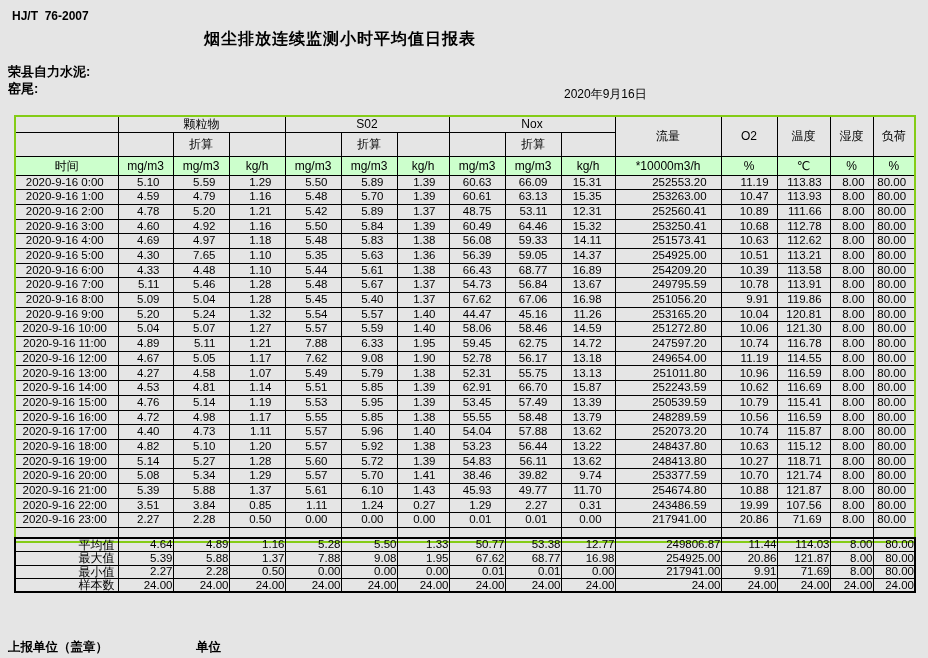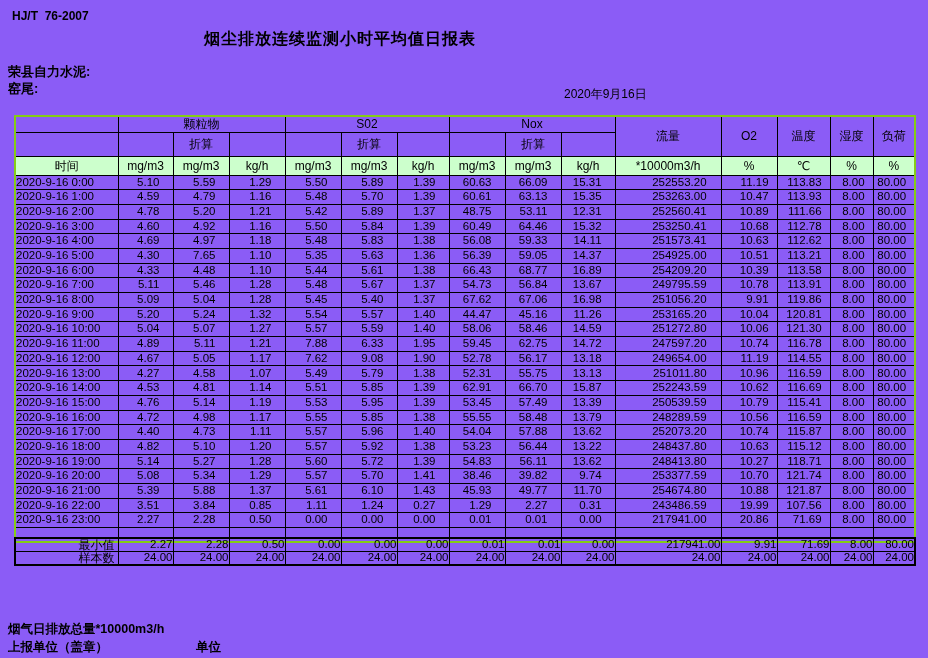--- a/index.html
+++ b/index.html
@@ -1,36 +1,36 @@
 <!DOCTYPE html>
 <html><head>
 <meta charset="utf-8">
 <style>
   html,body{margin:0;padding:0;background:#ffffff;}
   body{width:928px;height:658px;font-family:"Liberation Sans","DejaVu Sans",sans-serif;color:#000;}
-  .page{position:relative;width:928px;height:658px;overflow:hidden;background:#8b5cf6;}
+  .page{position:relative;width:928px;height:658px;overflow:hidden;background:#e5e5e5;}
 
   .hdr-standard{position:absolute;left:12px;top:9px;font-size:12px;font-weight:bold;white-space:pre;}
   .hdr-title{position:absolute;left:204px;top:29px;font-size:16px;font-weight:bold;letter-spacing:1px;}
   .hdr-company{position:absolute;left:8px;top:63px;font-size:13px;font-weight:bold;}
   .hdr-kiln{position:absolute;left:8px;top:80px;font-size:13px;font-weight:bold;}
   .hdr-date{position:absolute;left:564px;top:86px;font-size:12px;}
 
   table{border-collapse:collapse;table-layout:fixed;}
   .main{position:absolute;left:14px;top:115px;width:900px;border:2px solid #84cc16;}
   .main td{border:1px solid #000;padding:0;font-size:11.5px;line-height:1;vertical-align:middle;overflow:hidden;white-space:nowrap;}
   .main thead td{text-align:center;font-size:12px;}
   tr.h1{height:16px;}
   tr.h2{height:24px;}
   tr.h3{height:19px;}
   .g{background:#ccffcc;}
   td.time-h{font-size:13px;text-align:center;}
   td.unit{font-size:10.5px;}
   .main tbody tr{height:14.7px;}
-  td.time{text-align:left;padding-right:4px;}
+  td.time{text-align:center;padding-right:4px;}
   td.n{text-align:right;padding-right:13px;}
   td.nf{padding-right:14px;}
   td.n2{padding-right:8px;}
 
   .summary{position:absolute;left:14px;top:537px;width:900px;border:2px solid #000;}
   .summary td{border:1px solid #000;padding:0;font-size:11.5px;line-height:1;vertical-align:middle;white-space:nowrap;}
   .summary tr{height:13.6px;}
   td.slabel{text-align:right;padding-right:3px;font-size:12px;}
   td.slabel.total{text-align:left;overflow:visible;}
   td.slabel.total span{display:inline-block;margin-left:-11px;white-space:nowrap;}
@@ -551,20 +551,54 @@
         <col style="width:56px">
         <col style="width:54px">
       <col style="width:106px">
         <col style="width:56px">
         <col style="width:53px">
         <col style="width:43px">
         <col style="width:42px">
     </colgroup>
     <tbody id="summary-body">
         <tr>
+          <td class="slabel">平均值</td>
+          <td class="n">4.64</td>
+          <td class="n">4.89</td>
+          <td class="n">1.16</td>
+          <td class="n">5.28</td>
+          <td class="n">5.50</td>
+          <td class="n">1.33</td>
+          <td class="n">50.77</td>
+          <td class="n">53.38</td>
+          <td class="n">12.77</td>
+          <td class="n nf">249806.87</td>
+          <td class="n n2">11.44</td>
+          <td class="n n2">114.03</td>
+          <td class="n n2">8.00</td>
+          <td class="n n2">80.00</td>
+        </tr>
+        <tr>
+          <td class="slabel">最大值</td>
+          <td class="n">5.39</td>
+          <td class="n">5.88</td>
+          <td class="n">1.37</td>
+          <td class="n">7.88</td>
+          <td class="n">9.08</td>
+          <td class="n">1.95</td>
+          <td class="n">67.62</td>
+          <td class="n">68.77</td>
+          <td class="n">16.98</td>
+          <td class="n nf">254925.00</td>
+          <td class="n n2">20.86</td>
+          <td class="n n2">121.87</td>
+          <td class="n n2">8.00</td>
+          <td class="n n2">80.00</td>
+        </tr>
+        <tr>
           <td class="slabel">最小值</td>
           <td class="n">2.27</td>
           <td class="n">2.28</td>
           <td class="n">0.50</td>
           <td class="n">0.00</td>
           <td class="n">0.00</td>
           <td class="n">0.00</td>
           <td class="n">0.01</td>
           <td class="n">0.01</td>
           <td class="n">0.00</td>
@@ -587,16 +621,15 @@
           <td class="n">24.00</td>
           <td class="n nf">24.00</td>
           <td class="n n2">24.00</td>
           <td class="n n2">24.00</td>
           <td class="n n2">24.00</td>
           <td class="n n2">24.00</td>
         </tr>
       </tbody>
   </table>
 
-  <div class="f1">烟气日排放总量*10000m3/h</div>
   <div class="f2">上报单位（盖章）</div>
   <div class="f3">单位</div>
 </div>
 
 </body></html>

